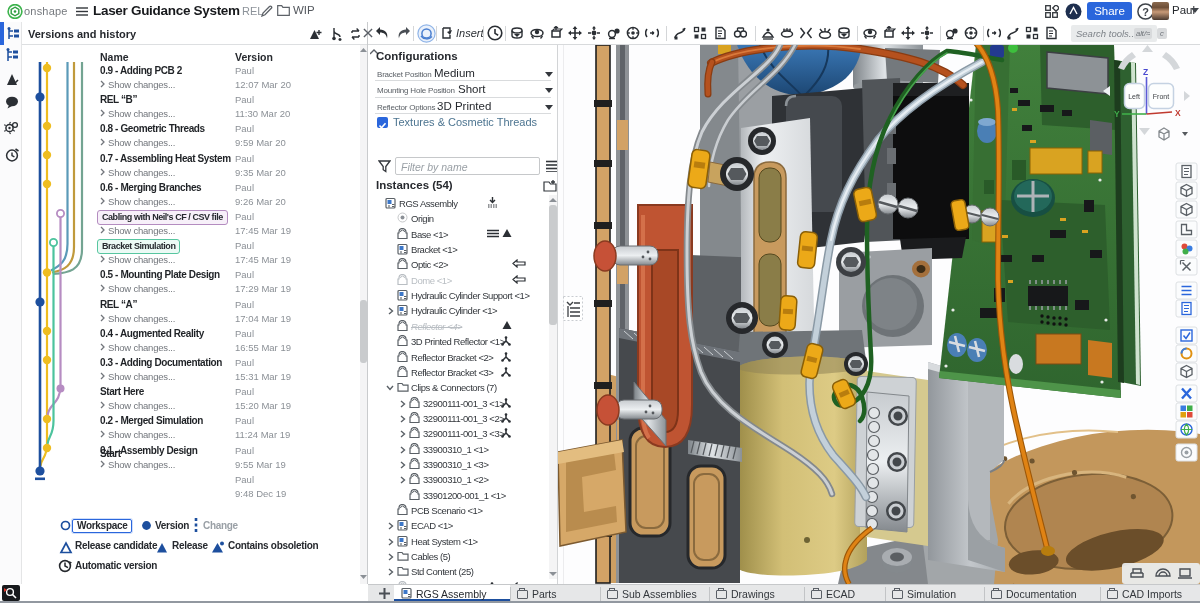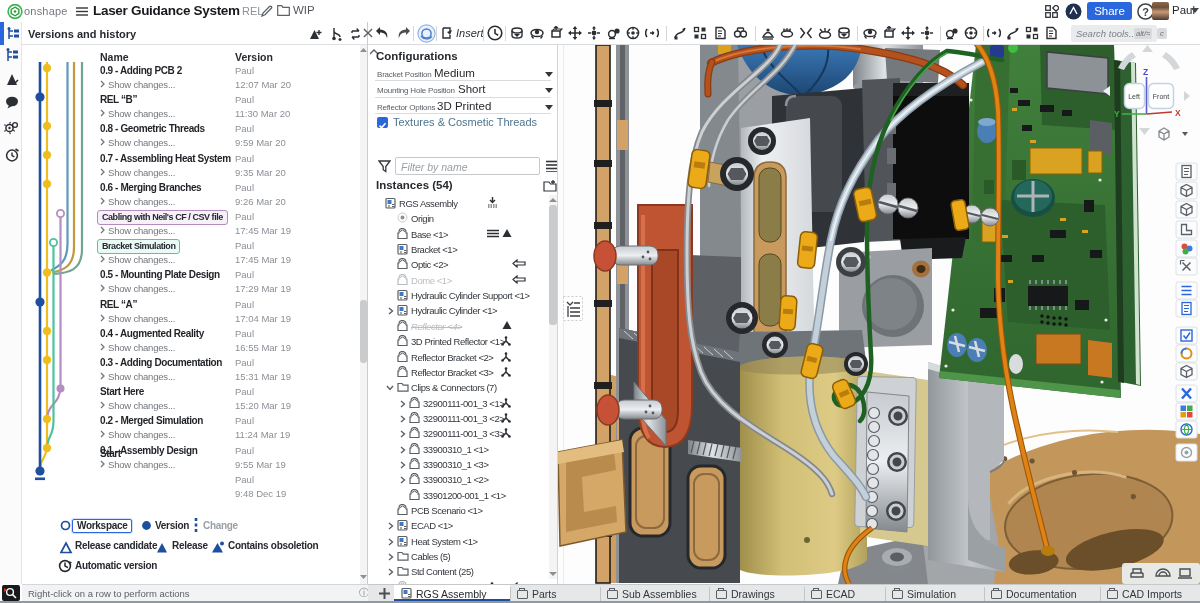--- a/index.html
+++ b/index.html
@@ -446,24 +446,20 @@
  </div>
  <div class="abs" style="left:338px;top:23px;width:7px;height:539px;background:#f4f4f5"></div>
  <div class="abs" style="left:338px;top:278px;width:7px;height:63px;background:#c9cbcd;border-radius:3px"></div>
  <svg class="abs" style="left:338px;top:25px" width="7" height="6">
         <path d="M0 5 l3.5 -4 l3.5 4 z" fill="#8b9096"></path>
       </svg>
  <svg class="abs" style="left:338px;top:552px" width="7" height="6">
         <path d="M0 1 l3.5 4 l3.5 -4 z" fill="#8b9096"></path>
       </svg>
 </div>
-<div class="abs" id="statusbar">
-      <span class="abs" style="left:6px;top:3px">Right-click on a row to perform actions</span>
- <span class="abs" style="left:337px;top:1px;font-size:10px;color:#7d8288">ⓘ</span>
-    </div>
 
 <div class="abs" id="cpanel">
  <svg class="abs" style="left:2px;top:4px" width="8" height="6">
         <path d="M0 5 l4 -4 l4 4" fill="none" stroke="#5a5f66" stroke-width="1.3"></path>
       </svg>
  <span class="abs" style="left:8px;top:5px;font-size:11.5px;font-weight:bold;color:#26292e">Configurations</span>
  <span class="clabel" style="left:9px;top:25px">Bracket Position</span>
       <span class="cvalue" style="left:66px;top:22px">Medium</span>
  <svg class="abs" style="left:177px;top:27px" width="8" height="5">
         <path d="M0 0 l4 5 l4 -5 z" fill="#33373c"></path>

